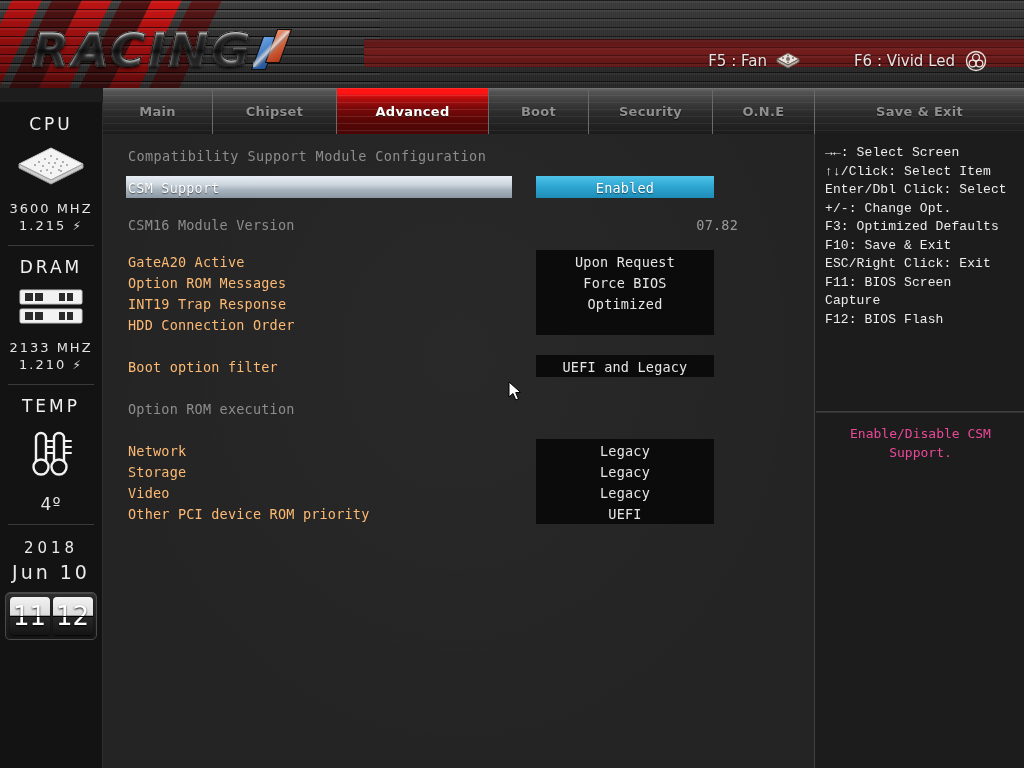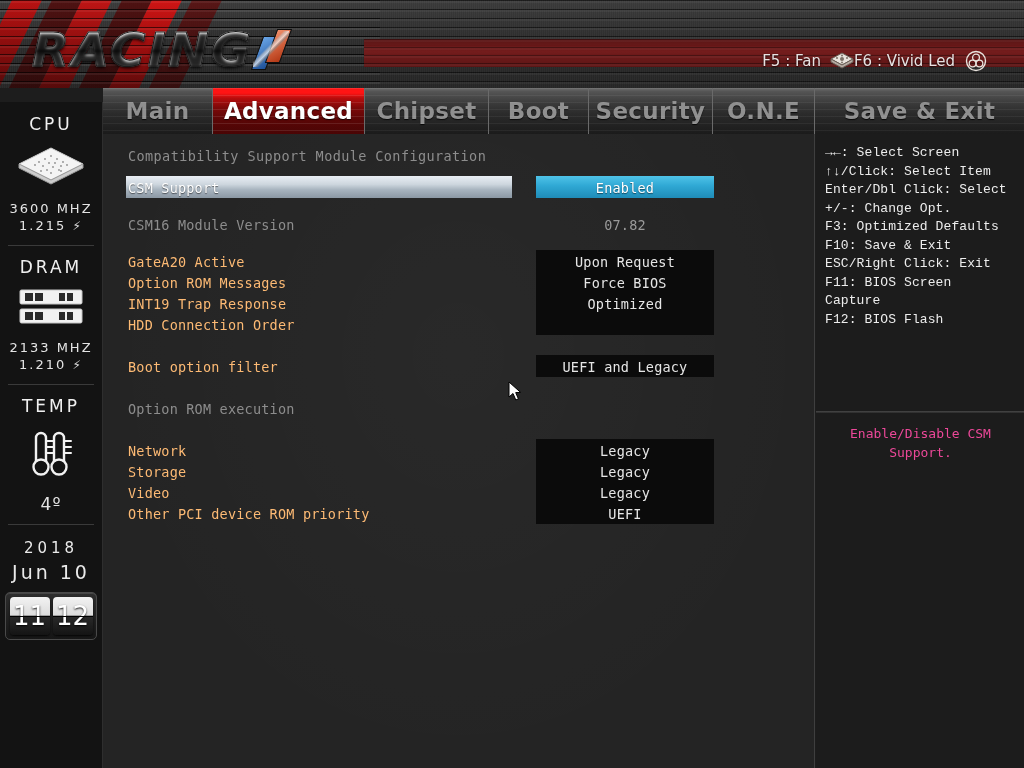--- a/index.html
+++ b/index.html
@@ -75,38 +75,38 @@
   }
   .logo-mark .b{ left:8px; top:9px;  background:linear-gradient(145deg,#6aa6e8,#1d4f96); }
   .logo-mark .r{ left:22px; top:2px; background:linear-gradient(145deg,#ef8e6a,#b33714); }
   .logo-mark .x{
     position:absolute; left:4px; top:4px; width:36px; height:36px;
     background:linear-gradient(135deg,transparent 42%,#c9c9c9 46%,#ffffff 50%,#8d8d8d 54%,transparent 58%);
     opacity:.65;
   }
 
   .hotkeys { position:absolute; right:0; top:39px; width:660px; height:44px;
-             display:flex; align-items:center; justify-content:flex-end; padding-right:36px; }
+             display:flex; align-items:center; justify-content:flex-end; gap:54px; padding-right:36px; }
   .hotkey { display:flex; align-items:center; gap:9px; color:#e8e2e2;
             font-family:"DejaVu Sans","Liberation Sans",sans-serif; font-size:15px;
             text-shadow:0 1px 2px rgba(0,0,0,.9); }
   .icon-fan{ width:24px; height:22px; position:relative; }
   .icon-fan svg, .icon-led svg { display:block; }
   .icon-led{ width:24px; height:22px; }
 
   
   .tabbar {
     position:absolute; left:103px; top:88px; width:921px; height:46px;
     display:flex; align-items:stretch;
     background:linear-gradient(to bottom,#5a5a5a 0%,#4a4a4a 12%,#303030 45%,#1f1f1f 100%);
   }
   .tab {
     position:relative; flex:0 0 auto; display:flex; align-items:center; justify-content:center;
     color:#8f8f8f; font-family:"DejaVu Sans","Liberation Sans",sans-serif;
-    font-size:23px; font-weight:bold; letter-spacing:.3px;
+    font-size:13px; font-weight:bold; letter-spacing:.3px;
     border-right:1px solid #6a6a6a;
     background:linear-gradient(to bottom,#6d6d6d 0%,#545454 8%,#3a3a3a 34%,#2b2b2b 56%,#1b1b1b 100%);
     text-shadow:0 1px 1px rgba(0,0,0,.8);
   }
   .tab:after{
     content:""; position:absolute; inset:0; pointer-events:none;
     background:repeating-linear-gradient(to bottom, rgba(255,255,255,.055) 0 1px, transparent 1px 7px);
   }
   .tab.active{
     color:#ffffff;
@@ -180,21 +180,21 @@
   .row{ position:relative; height:21px; }
   .row .lbl{
     position:absolute; left:25px; top:0; color:#fdba74; font-size:13.5px; line-height:21px;
     letter-spacing:.2px; z-index:2;
   }
   .row .lbl.dim{ color:#8d8d8d; }
   .row .val{
     position:absolute; left:433px; width:178px; top:0; height:21px; line-height:21px;
     text-align:center; color:#e6e6e6; font-size:13.5px; letter-spacing:.2px; z-index:2;
   }
-  .row .val.plain{ text-align:center; padding-left:0; color:#9a9a9a; }
+  .row .val.plain{ text-align:right; padding-left:0; color:#9a9a9a;margin-left:24px; }
 
   
   .hl-bar{
     position:absolute; left:23px; top:-2px; width:386px; height:22px;
     background:linear-gradient(to bottom,#e9eef4 0%,#cdd6de 38%,#a8b4bf 62%,#8b98a4 100%);
     z-index:1;
   }
   .row.selected .lbl{ color:#ffffff; text-shadow:0 1px 1px rgba(0,0,0,.55); }
   .val-box{
     position:absolute; left:433px; top:-2px; width:178px; height:22px;
@@ -277,22 +277,22 @@
             <circle cx="8.6" cy="13.5" r="3.4" fill="none" stroke="#e8e2dc" stroke-width="1.3"></circle>
             <circle cx="15.4" cy="13.5" r="3.4" fill="none" stroke="#e8e2dc" stroke-width="1.3"></circle>
           </svg>
         </span>
       </div>
     </div>
   </div>
 
   <div class="tabbar">
     <div class="tab" style="width:110px">Main</div>
+    <div class="tab" style="width:124px">Chipset</div>
     <div class="tab active" style="width:152px">Advanced</div>
-    <div class="tab" style="width:124px">Chipset</div>
     <div class="tab" style="width:100px">Boot</div>
     <div class="tab" style="width:124px">Security</div>
     <div class="tab" style="width:102px">O.N.E</div>
     <div class="tab" style="width:209px;border-right:none">Save &amp; Exit</div>
   </div>
 
   <div class="sidebar">
 
     <div class="sb-block">
       <div class="sb-title">CPU</div>

